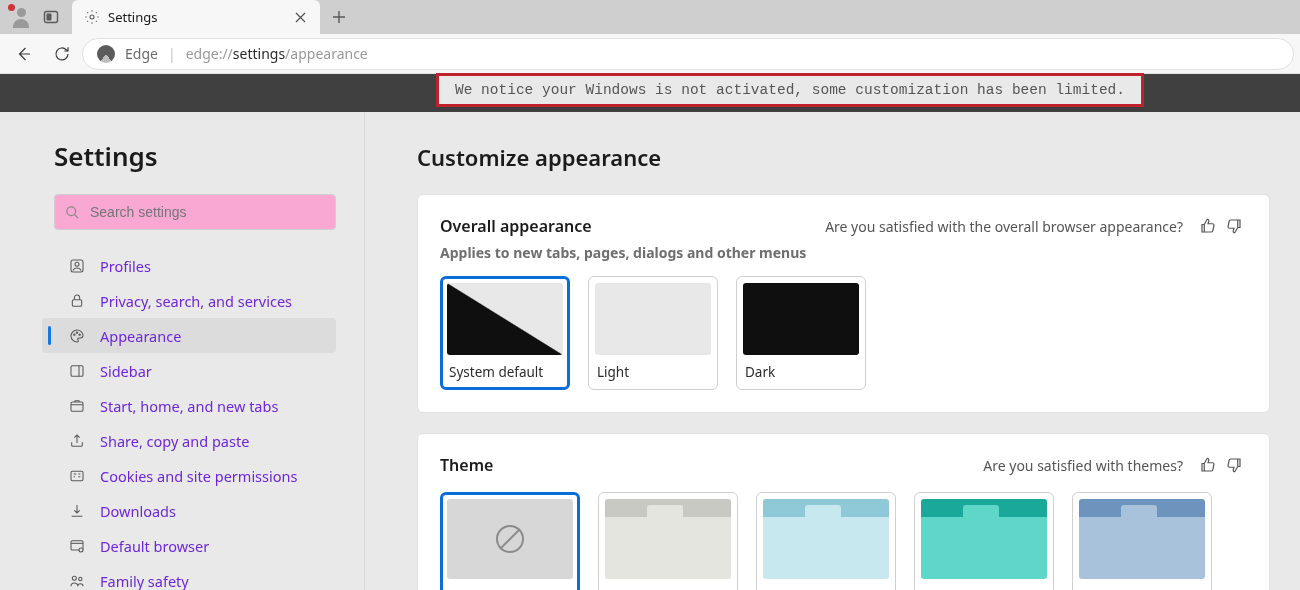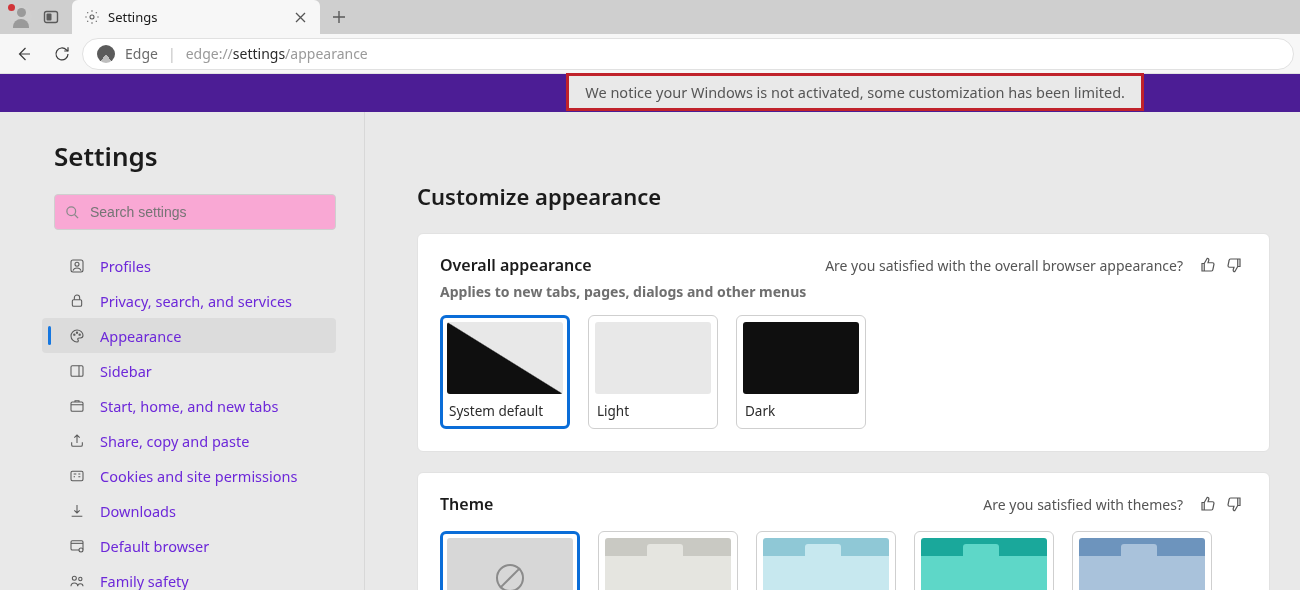--- a/index.html
+++ b/index.html
@@ -95,23 +95,24 @@
     width:18px; height:18px; border-radius:50%;
     background: conic-gradient(#5b5b5b 0 40%, #bdbdbd 40% 60%, #5b5b5b 60% 100%);
   }
   .addr .brand { color:#6b6b6b; }
   .addr .sep { color:#c3c3c3; }
   .addr .url-dim { color:#9a9a9a; }
   .addr .url-strong { color:#2b2b2b; }
 
   
   .notice-area {
-    background:#4c1d95;
+    background:#404040;
     height: 38px;
     position: relative;
+    font-family: Liberation Mono, monospace;
   }
   .notice-box {
     position:absolute;
     right: 156px;
     top: -1px;
     border: 3px solid #c0222b;
     padding: 6px 16px;
     color: #565656;
     font-size: 14.5px;
     background: #e9e9e9;
@@ -173,21 +174,20 @@
     left:6px; top:8px; bottom:8px;
     width:3px; border-radius:2px;
     background:#1677e0;
   }
 
   
   .main {
     flex:1;
     padding: 30px 30px 8px 52px;
     overflow:hidden;
-    margin-top:39px;
   }
   .page-title {
     font-size: 22px;
     font-weight: 600;
     margin-bottom: 22px;
   }
   .card {
     background:#fff;
     border:1px solid #e2e2e2;
     border-radius:6px;

